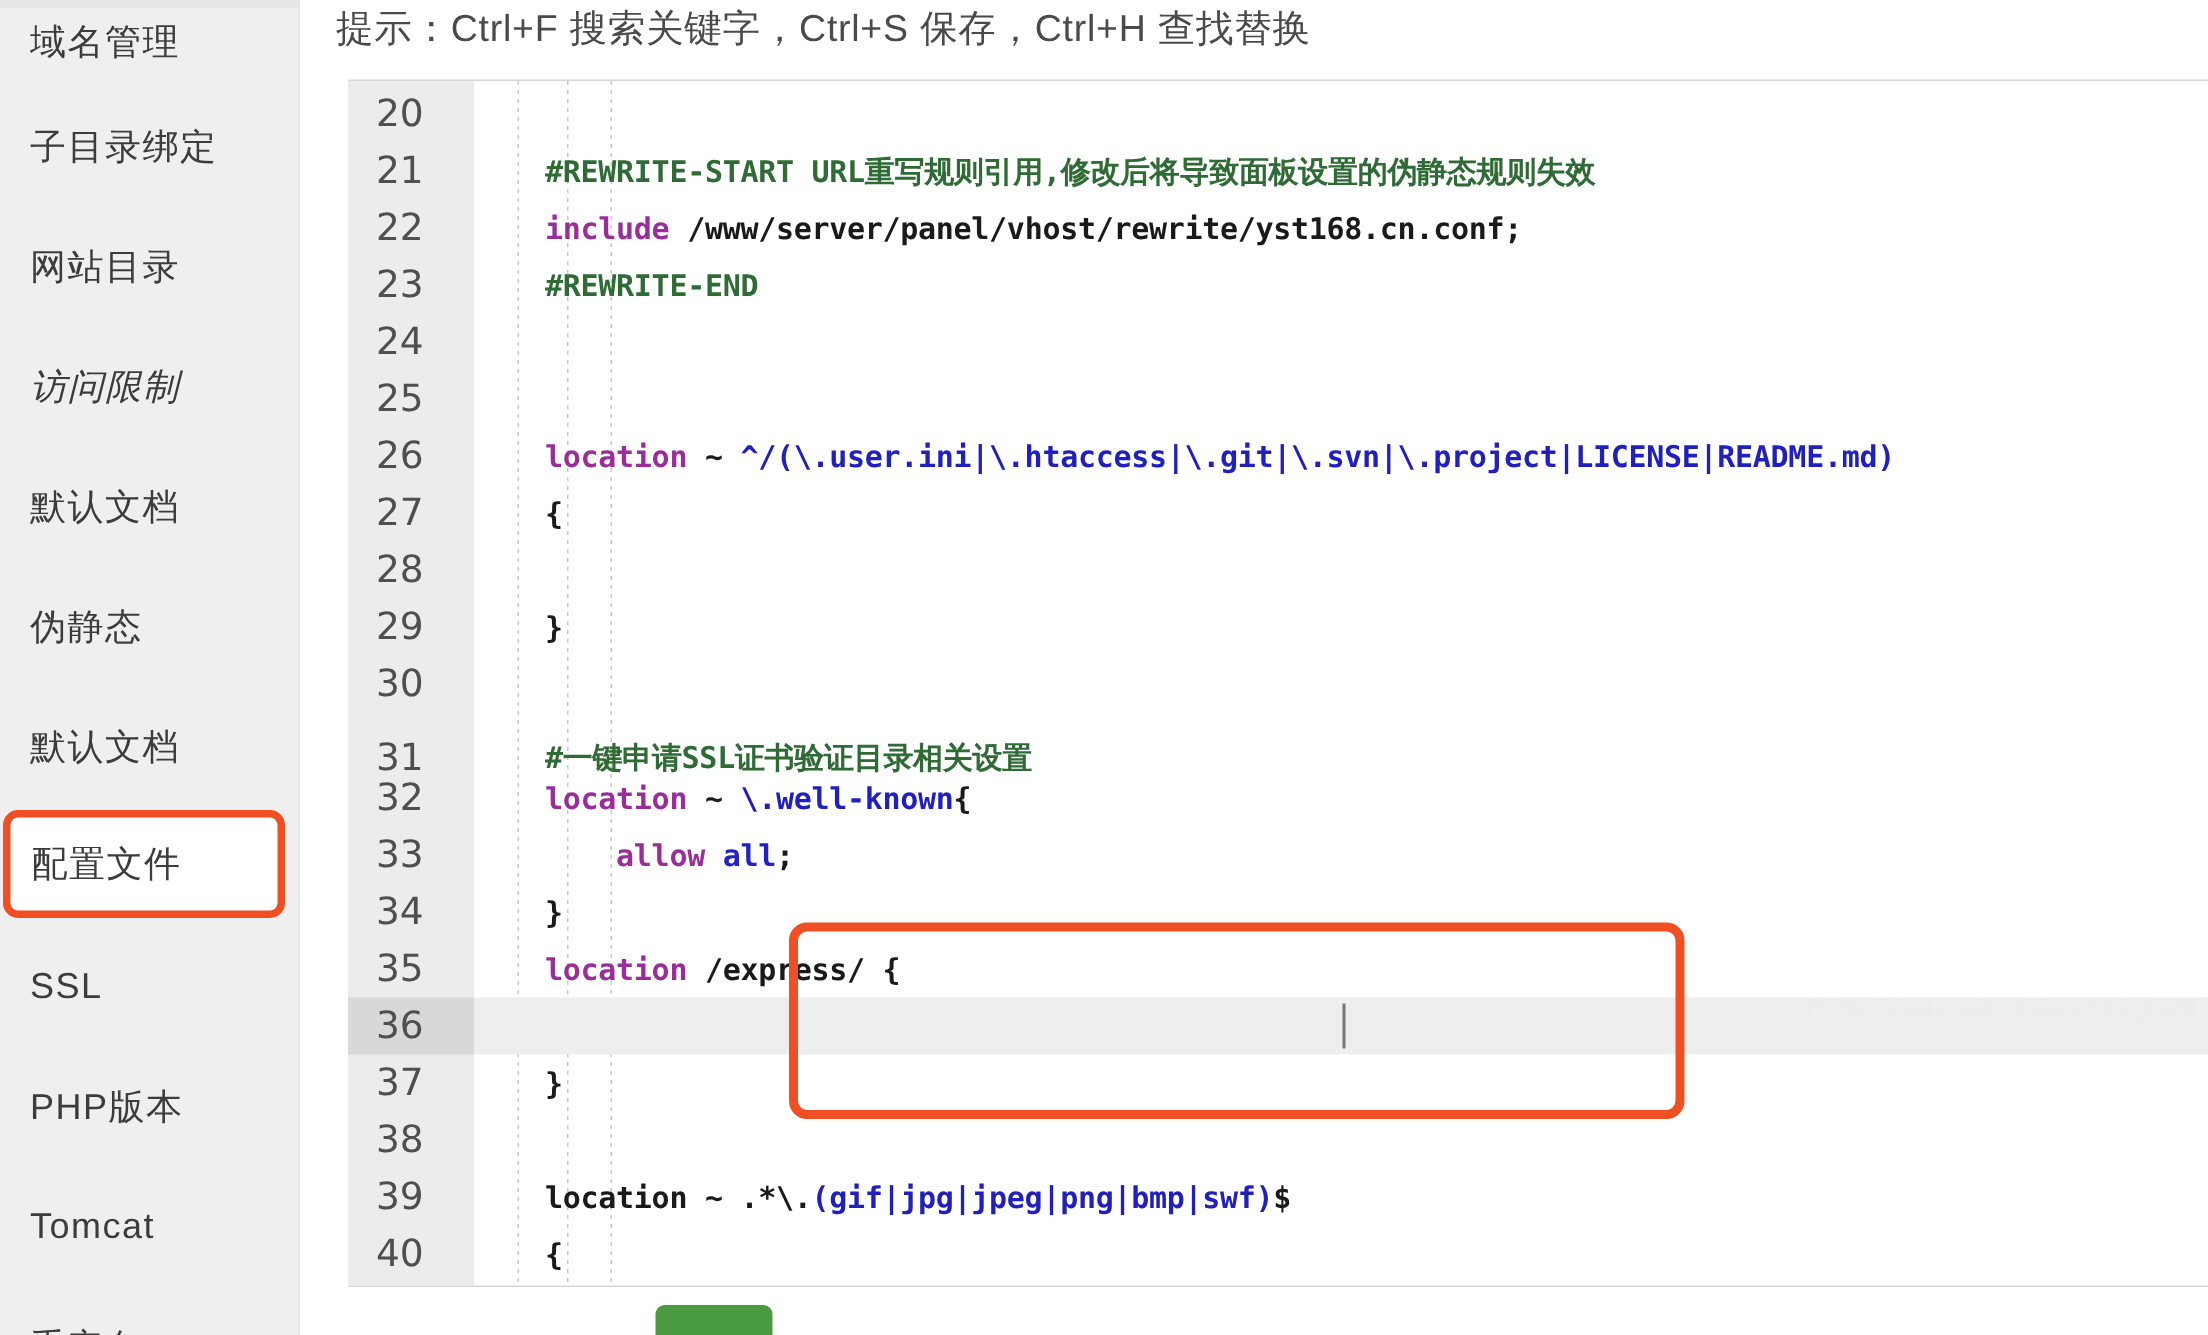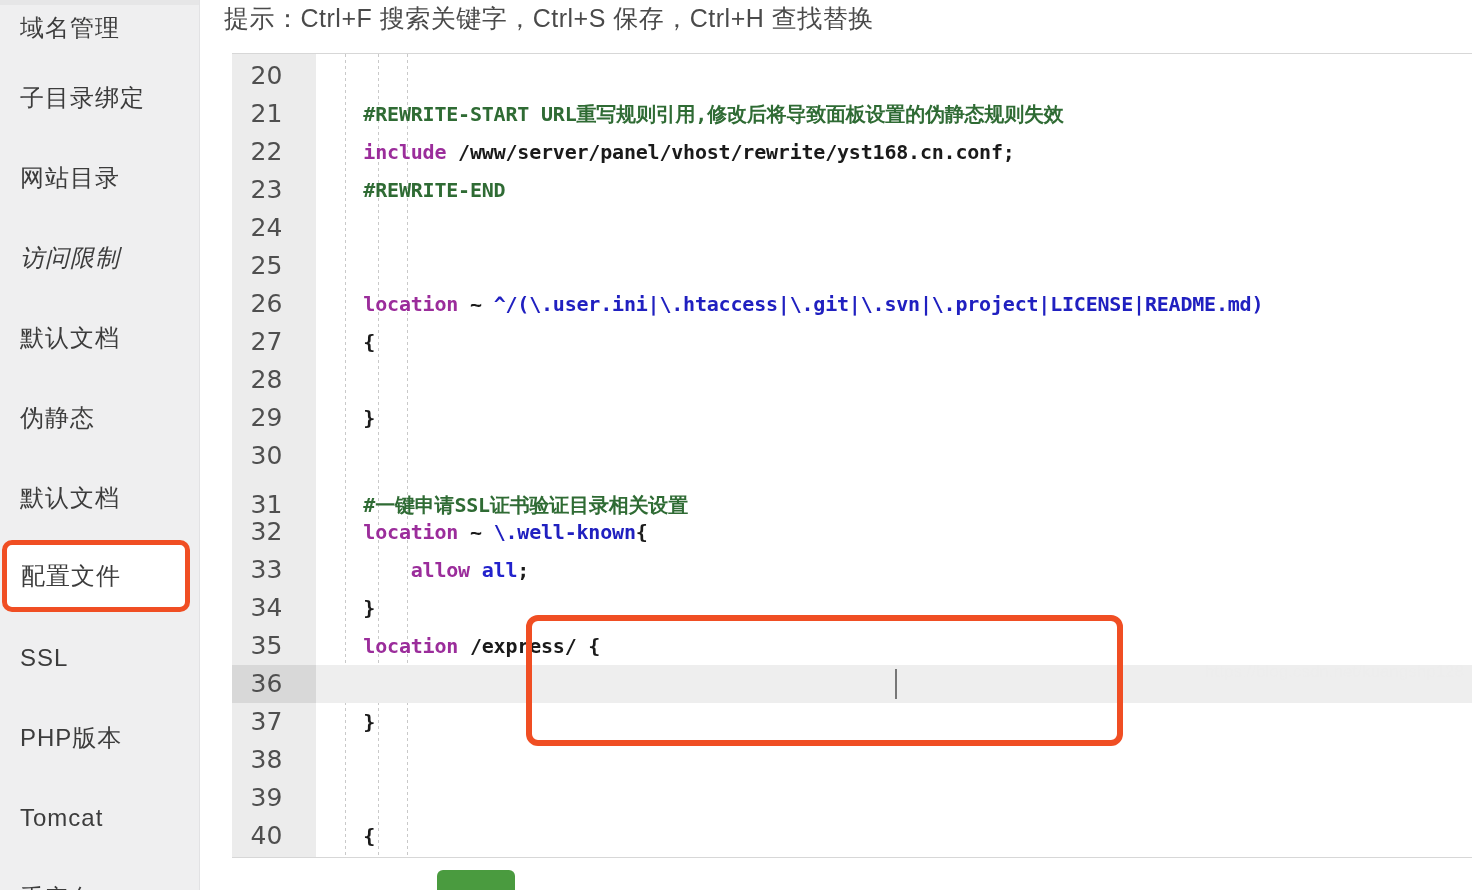--- a/index.html
+++ b/index.html
@@ -331,20 +331,21 @@
           <div class="code-text"><span class="tok-plain">    }</span></div>
         </div>
         <div class="code-row" style="top: 687px;">
           <div class="row-bg"></div>
           <div class="ln">38</div>
           <div class="code-text"></div>
         </div>
         <div class="code-row" style="top: 725px;">
           <div class="row-bg"></div>
           <div class="ln">39</div>
+          <div class="code-text"><span class="tok-plain">    location ~ .*\.</span><span class="tok-str">(gif|jpg|jpeg|png|bmp|swf)</span><span class="tok-plain">$</span></div>
         </div>
         <div class="code-row" style="top: 763px;">
           <div class="row-bg"></div>
           <div class="ln">40</div>
           <div class="code-text"><span class="tok-plain">    {</span></div>
         </div>
         <div class="code-row" style="top: 801px;">
           <div class="row-bg"></div>
           <div class="ln">41</div>
           <div class="code-text"></div>

